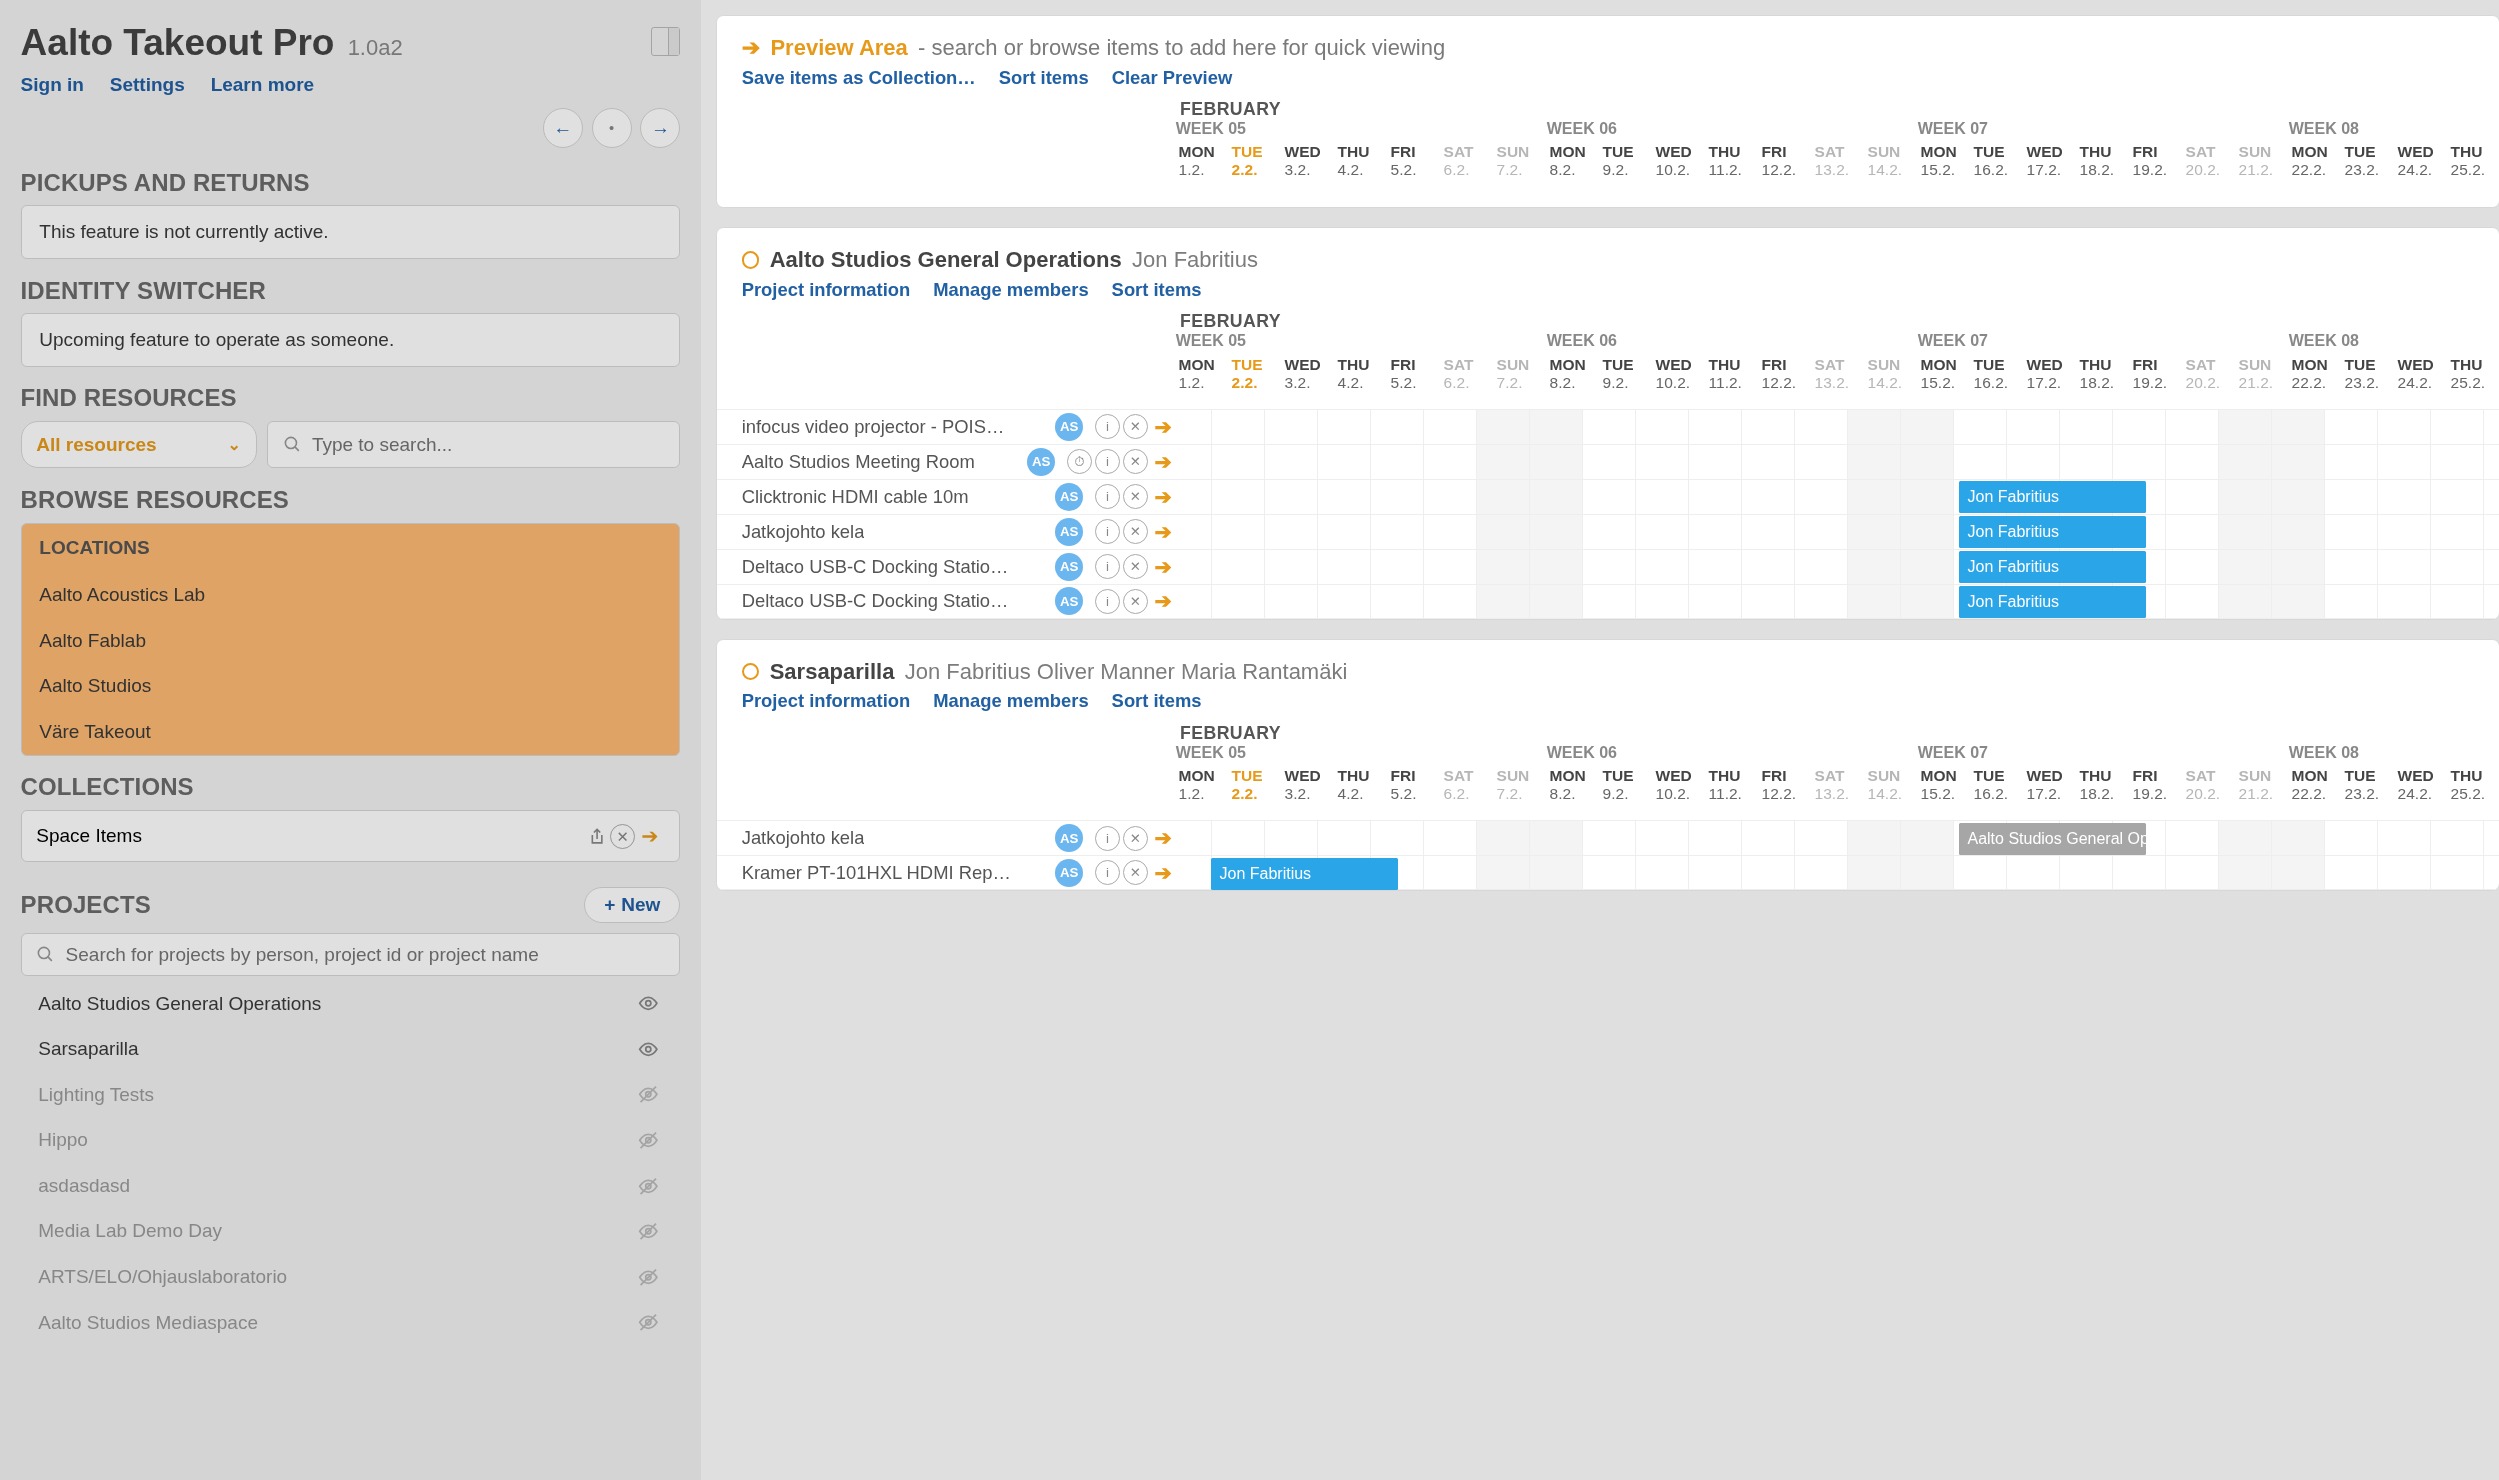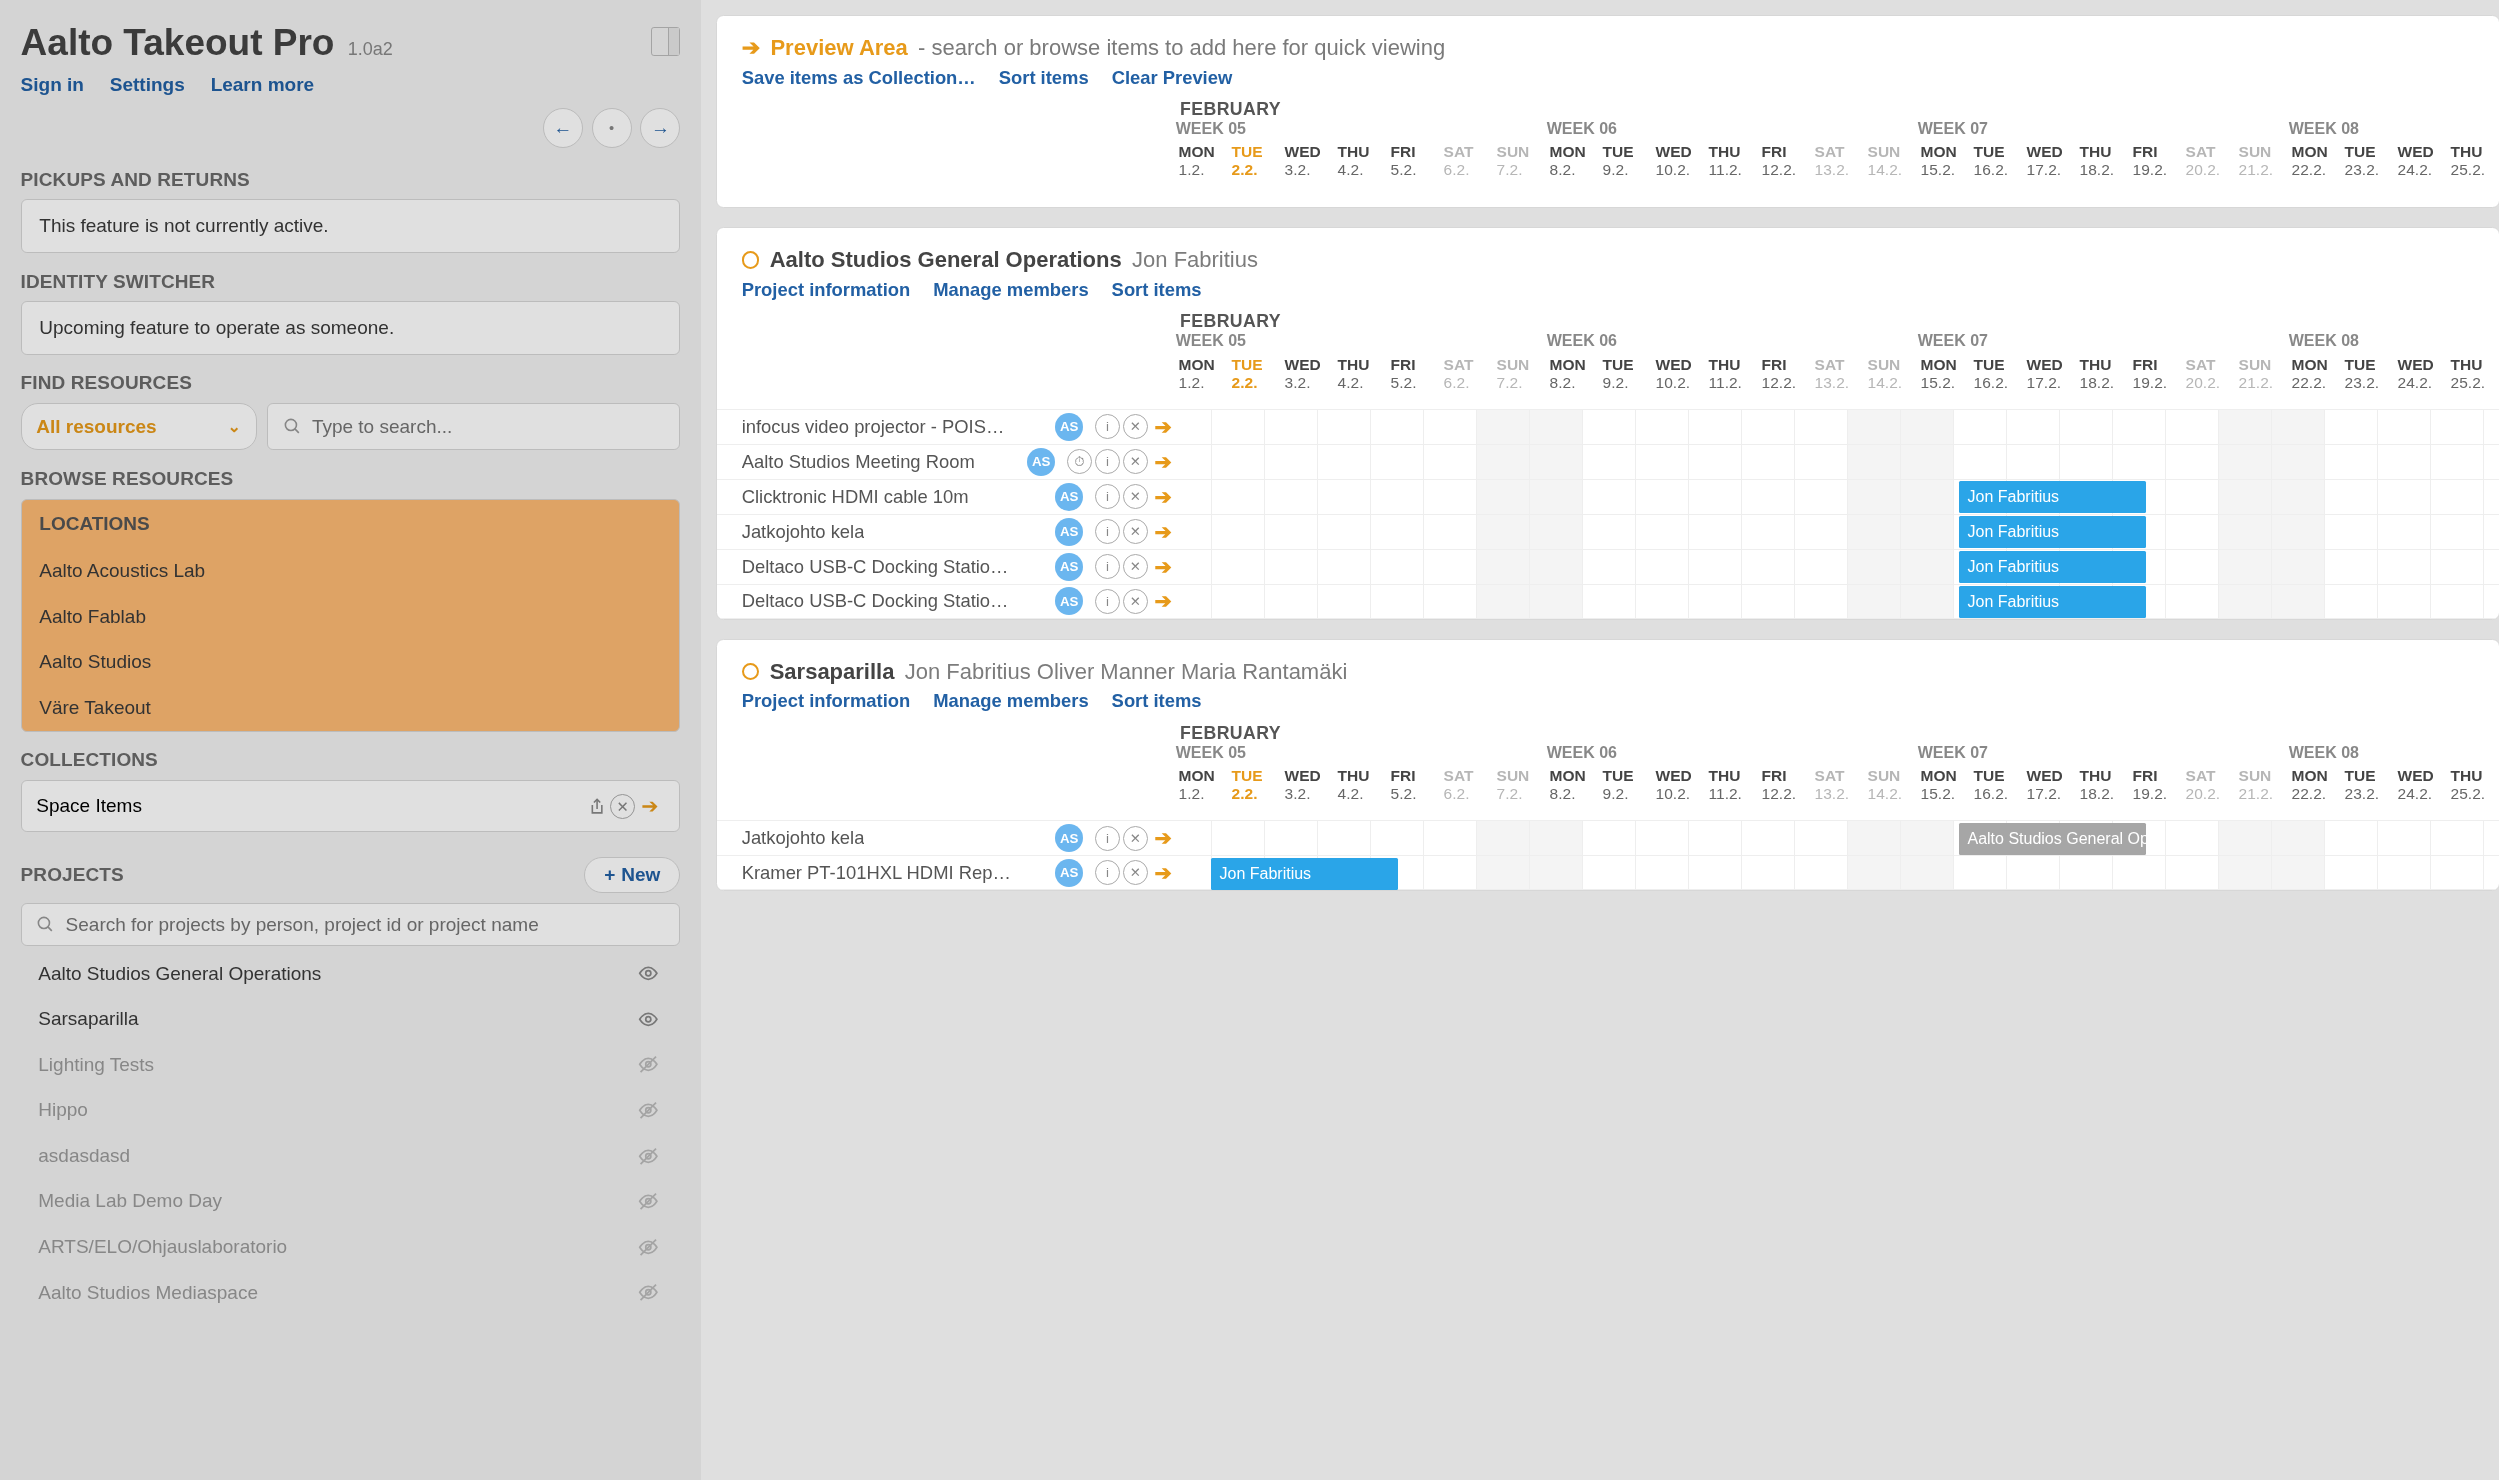--- a/index.html
+++ b/index.html
@@ -1,25 +1,25 @@
 <!DOCTYPE html>
 <html style="font-size:11.8px"><head>
 <meta charset="utf-8">
 <style>
 * { box-sizing: border-box; margin: 0; padding: 0; font-family: -apple-system, BlinkMacSystemFont, "Segoe UI", Helvetica, Arial, sans-serif; }
 body { display: flex; width: 2500px; height: 1481px; font-size: 19px; overflow: hidden; background: #e5e5e5; }
 .sidebar { width: 701px; flex-shrink: 0; background: #f2f2f2; padding: 22px 20.6px; position: relative; }
 .sidebar::after { content:""; position:absolute; inset:0; background: rgba(0,0,0,0.12); pointer-events:none; }
 .title { font-size: 37px; font-weight: 600; color: #444; }
-.title .ver { font-size: 18px; color: #888; font-weight: 400; padding-left: 2.9px; }
+.title .ver { font-size: 22px; color: #888; font-weight: 400; padding-left: 2.9px; }
 .toplinks { margin-top: 10.3px; }
 .toplinks span { color: #2260a4; font-weight: 600; margin-right: 20.6px; font-size: 19px; cursor: pointer; }
 .navrow { display: flex; justify-content: flex-end; gap: 8.8px; margin: 11.8px 0 20.6px; }
 .navbtn { width: 40px; height: 40px; border-radius: 20.6px; background: #fff; border: 0.7px solid #d5d5d5; display: inline-flex; align-items: center; justify-content: center; font-size: 19px; color: #2260a4; cursor: pointer; }
-.section-heading { font-size: 19px; font-weight: 700; color: #6a6a6a; margin: 17.7px 0 8.8px; letter-spacing: 0.1px; }
+.section-heading { font-size: 24px; font-weight: 700; color: #6a6a6a; margin: 17.7px 0 8.8px; letter-spacing: 0.1px; }
 .infobox { background: #fff; border: 0.7px solid #d7d7d7; border-radius: 5.9px; padding: 14.7px 17.7px; color: #3a3a3a; }
 .find-row { display: flex; gap: 10.3px; margin-top: 8.8px; }
 .filter-dd { background:#fff; border:0.7px solid #d7d7d7; border-radius:17px; width: 236px; height: 47px; display:flex; align-items:center; justify-content:space-between; padding: 0 14.7px; color:#e79a1a; font-weight:600; cursor:pointer; }
 .chev { color:#e79a1a; font-size: 16px; }
 .search-input-wrap { flex:1; display:flex; align-items:center; gap:10.3px; background:#fff; border:0.7px solid #d7d7d7; border-radius:5.9px; height:47px; padding:0 14.7px; }
 .search-input-wrap input { flex:1; border:none; outline:none; font-size:19px; background:transparent; }
 .listbox { background:#fdba74; border:0.7px solid #d7d7d7; border-radius:5.9px; }
 .list-header { font-weight:700; color:#555; padding:13.3px 17.7px; }
 .list-item { padding:11.8px 17.7px; color:#3a3a3a; cursor:pointer; display:flex; align-items:center; justify-content:space-between; }
 .list-item.dim { color:#9a9a9a; }

